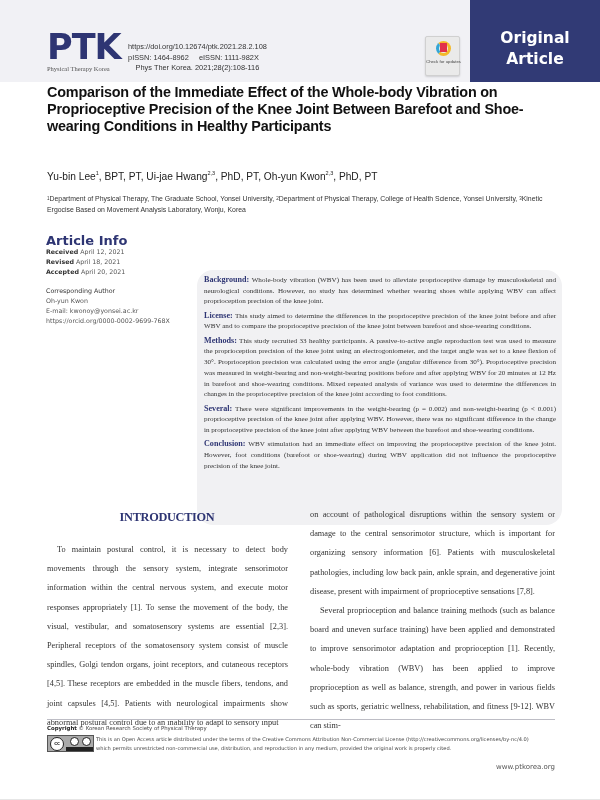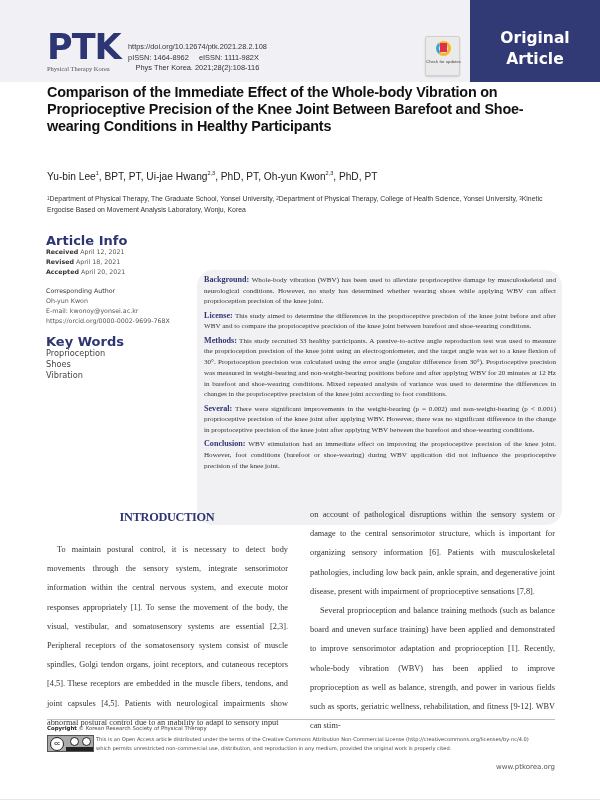--- a/index.html
+++ b/index.html
@@ -102,26 +102,20 @@
   <h3>Article Info</h3>
   <div class="row"><b>Received</b><span> April 12, 2021</span></div>
   <div class="row"><b>Revised</b><span> April 18, 2021</span></div>
   <div class="row"><b>Accepted</b><span> April 20, 2021</span></div>
   <div class="gap"></div>
   <div class="corr-label">Corresponding Author</div>
   <div class="row">Oh-yun Kwon</div>
   <div class="row">E-mail: kwonoy@yonsei.ac.kr</div>
   <div class="row">https://orcid.org/0000-0002-9699-768X</div>
   <div class="gap"></div>
-  <div class="kw">
-    <h3>Key Words</h3>
-    <div class="item">Proprioception</div>
-    <div class="item">Shoes</div>
-    <div class="item">Vibration</div>
-  </div>
 </div>
 
 <div class="abstract">
   <p><span class="lbl">Background:</span><span> Whole-body vibration (WBV) has been used to alleviate proprioceptive damage by musculoskeletal and neurological conditions. However, no study has determined whether wearing shoes while applying WBV can affect proprioception precision of the knee joint.</span></p>
   <p><span class="lbl">License:</span><span> This study aimed to determine the differences in the proprioceptive precision of the knee joint before and after WBV and to compare the proprioceptive precision of the knee joint between barefoot and shoe-wearing conditions.</span></p>
   <p><span class="lbl">Methods:</span><span> This study recruited 33 healthy participants. A passive-to-active angle reproduction test was used to measure the proprioception precision of the knee joint using an electrogoniometer, and the target angle was set to a knee flexion of 30°. Proprioception precision was calculated using the error angle (angular difference from 30°). Proprioceptive precision was measured in weight-bearing and non-weight-bearing positions before and after applying WBV for 20 minutes at 12 Hz in barefoot and shoe-wearing conditions. Mixed repeated analysis of variance was used to determine the differences in changes in the proprioceptive precision of the knee joint according to foot conditions.</span></p>
   <p><span class="lbl">Several:</span><span> There were significant improvements in the weight-bearing (p = 0.002) and non-weight-bearing (p &lt; 0.001) proprioceptive precision of the knee joint after applying WBV. However, there was no significant difference in the change in proprioceptive precision of the knee joint after applying WBV between the barefoot and shoe-wearing conditions.</span></p>
   <p><span class="lbl">Conclusion:</span><span> WBV stimulation had an immediate effect on improving the proprioceptive precision of the knee joint. However, foot conditions (barefoot or shoe-wearing) during WBV application did not influence the proprioceptive precision of the knee joint.</span></p>
 </div>
 

